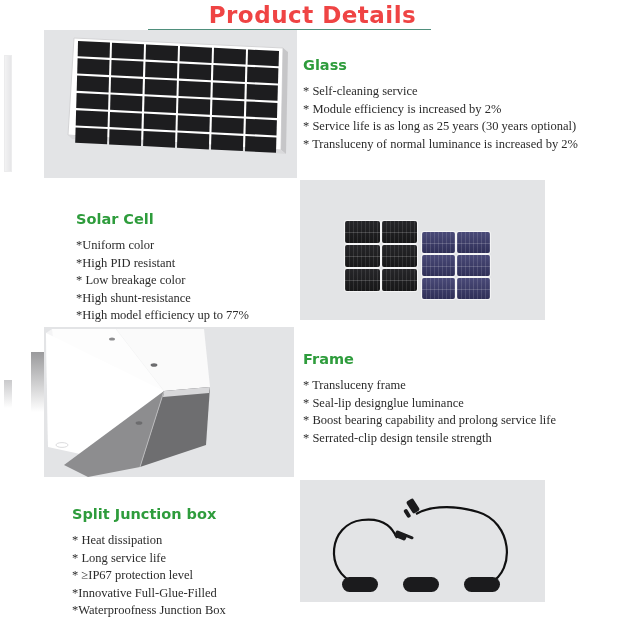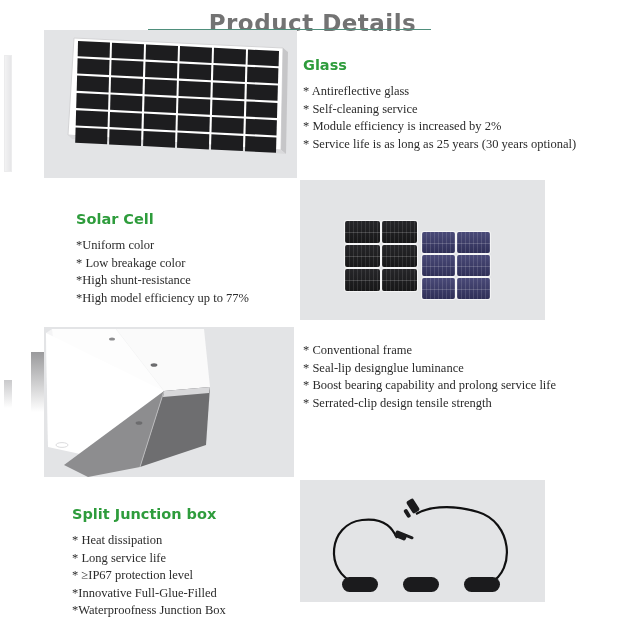--- a/index.html
+++ b/index.html
@@ -20,25 +20,25 @@
     position: absolute;
     left: 0; top: 0;
     width: 625px;
     height: 32px;
     text-align: center;
   }
   .page-title {
     font-family: "DejaVu Sans", sans-serif;
     font-weight: bold;
     font-size: 23px;
-    color: #737373;
+    color: #ef4444;
     letter-spacing: 0.5px;
     line-height: 27px;
     margin: 0;
-    padding-top: 10px;
+    padding-top: 2px;
   }
   .title-rule {
     position: absolute;
     left: 148px;
     top: 29px;
     width: 283px;
     height: 1px;
     background: #4f8f7c;
   }
 
@@ -184,31 +184,32 @@
       <polygon points="133.4,102.6 165.3,104.2 164.9,119.4 133,117.8"></polygon>
       <polygon points="167.4,104.3 199.3,105.9 198.9,121.1 167,119.5"></polygon>
       <polygon points="201.4,106 232.4,107.5 232,122.7 201,121.2"></polygon>
     </g>
   </svg>
 </div>
 
 <div class="block" style="left:303px; top:48px; width:300px;">
   <h3>Glass</h3>
   <ul>
-    <li>* Antireflective glass</li>
     <li>* Self-cleaning service</li>
     <li>* Module efficiency is increased by 2%</li>
     <li>* Service life is as long as 25 years (30 years optional)</li>
+    <li>* Transluceny of normal luminance is increased by 2%</li>
   </ul>
 </div>
 
 <div class="block" style="left:76px; top:202px; width:230px;">
   <h3>Solar Cell</h3>
   <ul>
     <li>*Uniform color</li>
+    <li>*High PID resistant</li>
     <li>* Low breakage color</li>
     <li>*High shunt-resistance</li>
     <li>*High model efficiency up to 77%</li>
   </ul>
 </div>
 
 <div class="plate" style="left:300px; top:180px; width:245px; height:140px;">
   <div class="cell-group" style="left:45px; top:41px; grid-template-columns:35px 35px; grid-template-rows:22px 22px 22px;">
     <div class="cell mono"></div>
     <div class="cell mono"></div>
@@ -245,22 +246,23 @@
     <line x1="120" y1="64" x2="96" y2="140" stroke="#b9b9bb" stroke-width="1"></line>
 
     <ellipse cx="68" cy="12" rx="3" ry="1.6" fill="#8b8b8d"></ellipse>
     <ellipse cx="110" cy="38" rx="3.4" ry="1.8" fill="#6c6c6e"></ellipse>
     <ellipse cx="95" cy="96" rx="3.4" ry="1.8" fill="#6c6c6e"></ellipse>
     <ellipse cx="18" cy="118" rx="6" ry="2.4" fill="none" stroke="#dcdcde" stroke-width="1"></ellipse>
   </svg>
 </div>
 
 <div class="block" style="left:303px; top:342px; width:300px;">
-  <ul>
-    <li>* Conventional frame</li>
+  <h3>Frame</h3>
+  <ul>
+    <li>* Transluceny frame</li>
     <li>* Seal-lip designglue luminance</li>
     <li>* Boost bearing capability and prolong service life</li>
     <li>* Serrated-clip design tensile strength</li>
   </ul>
 </div>
 
 <div class="block" style="left:72px; top:497px; width:230px;">
   <h3>Split Junction box</h3>
   <ul>
     <li>* Heat dissipation</li>

